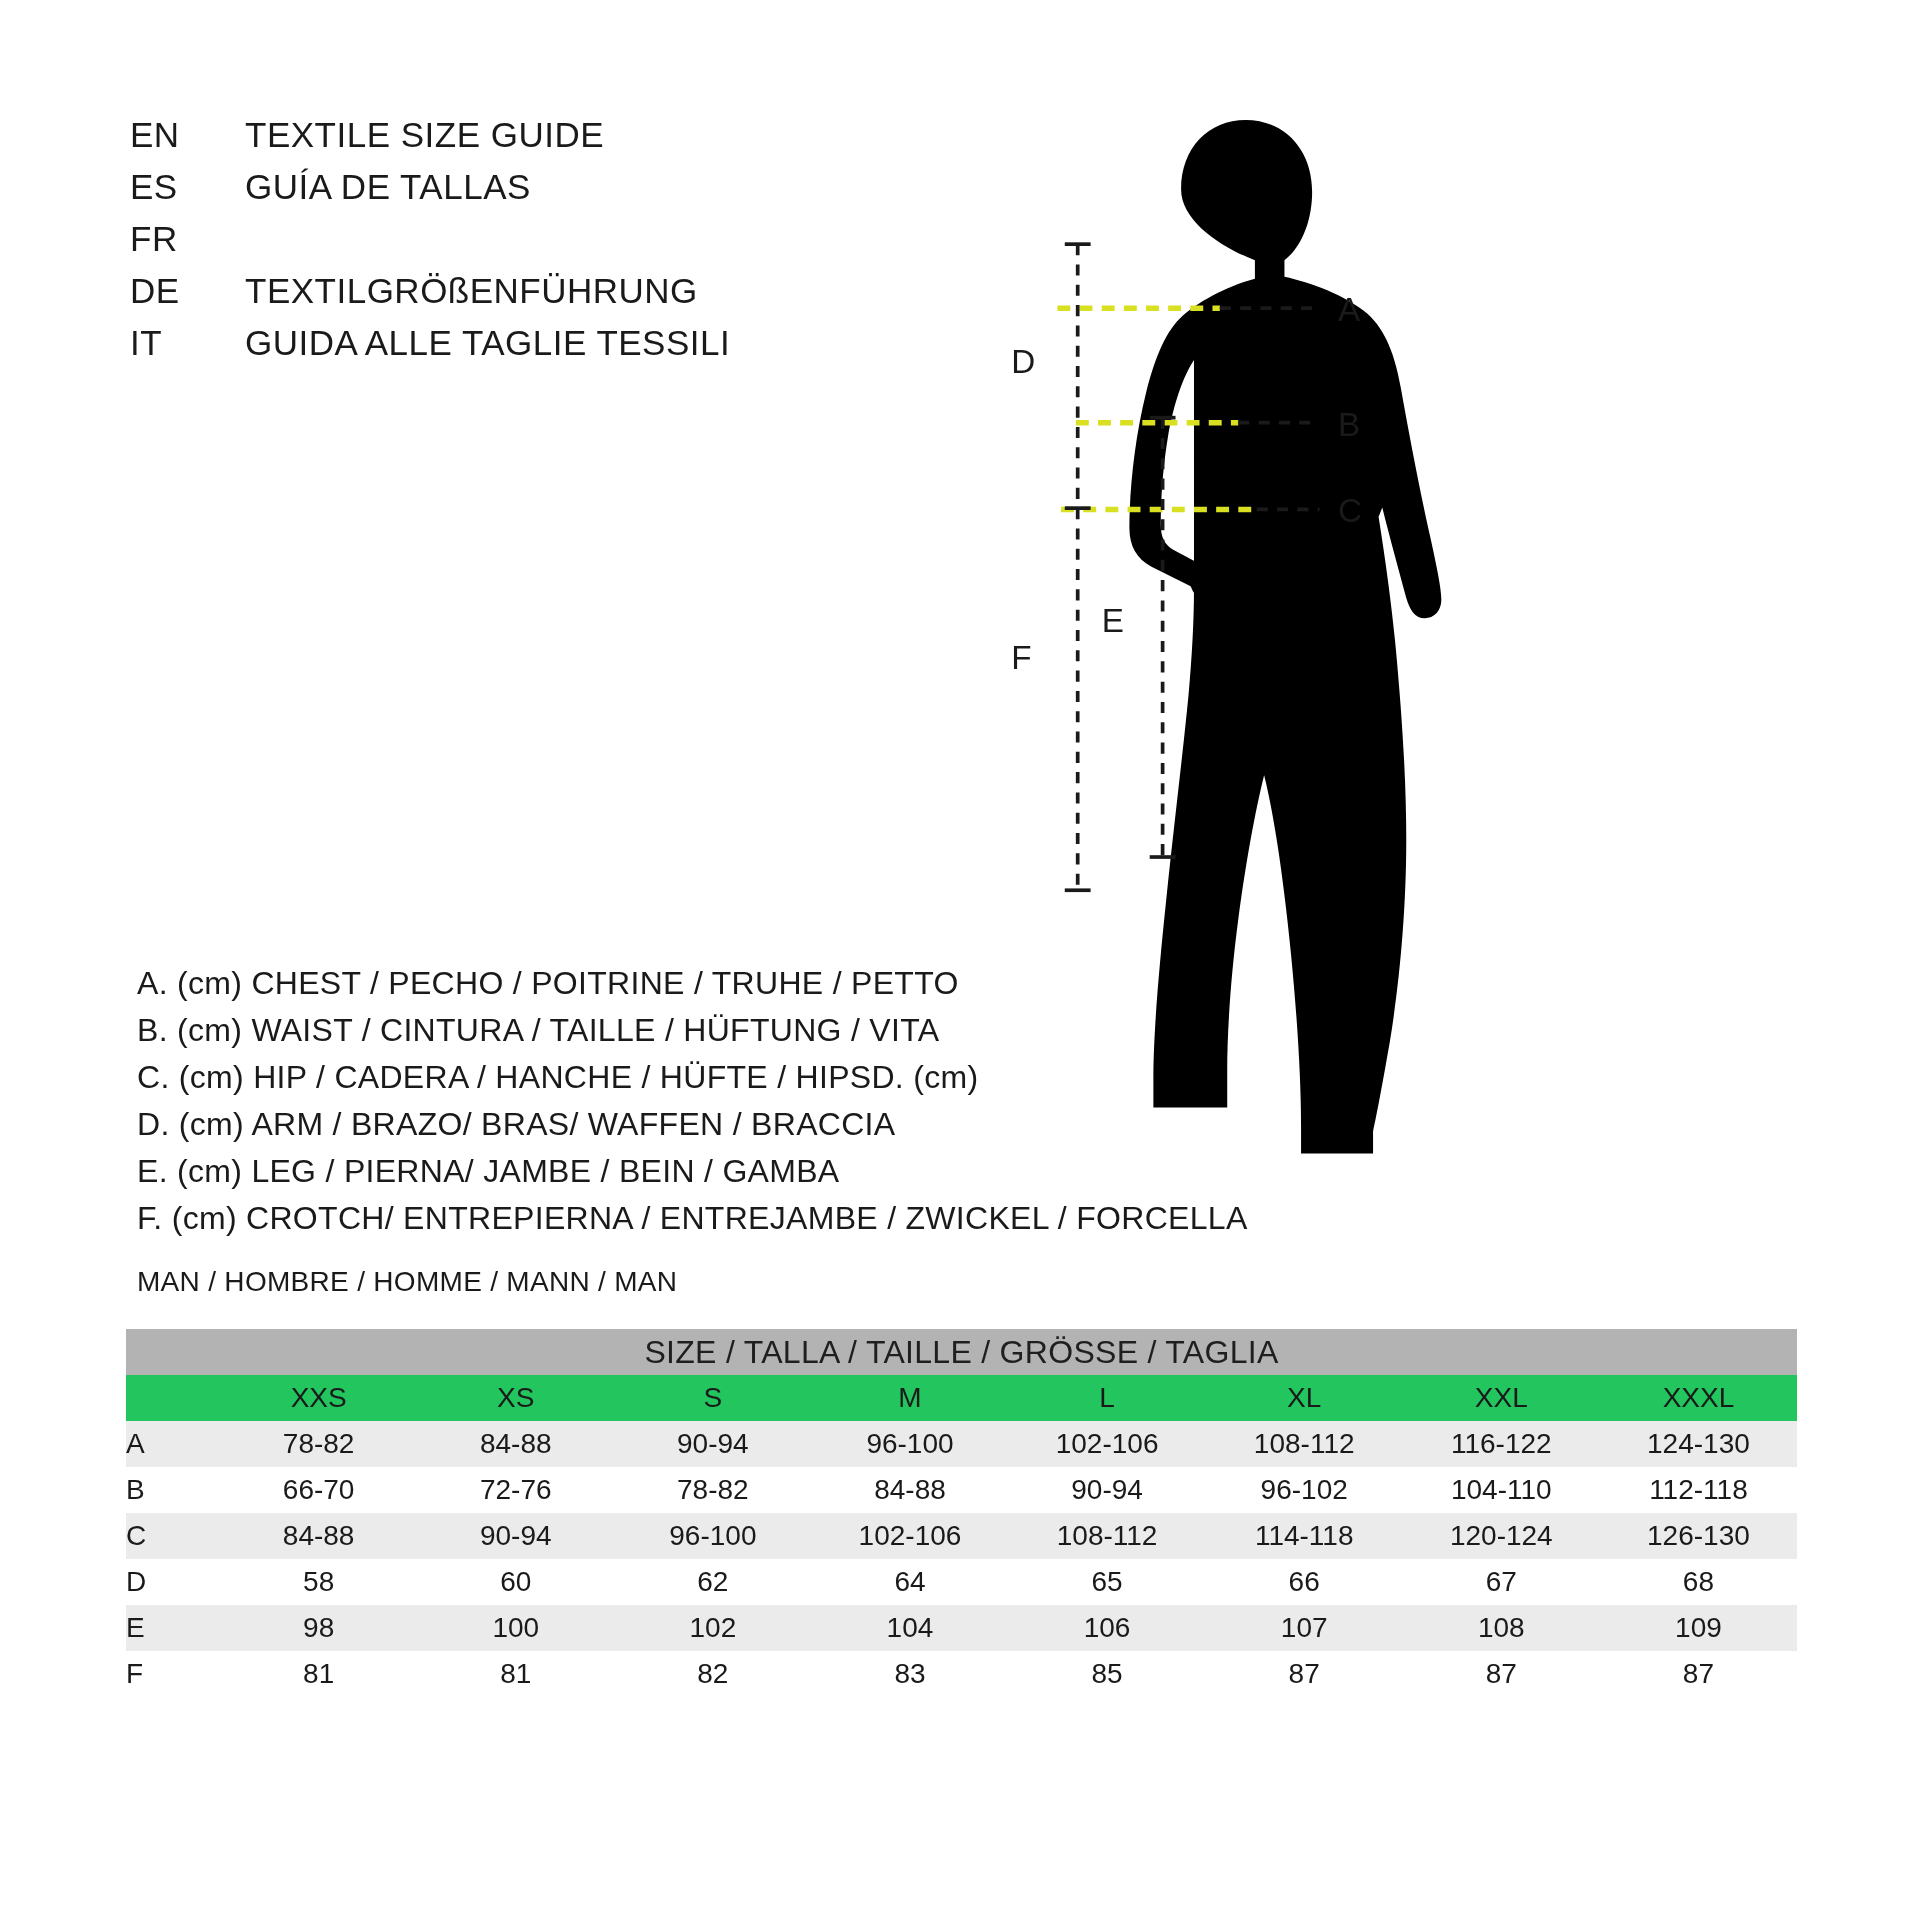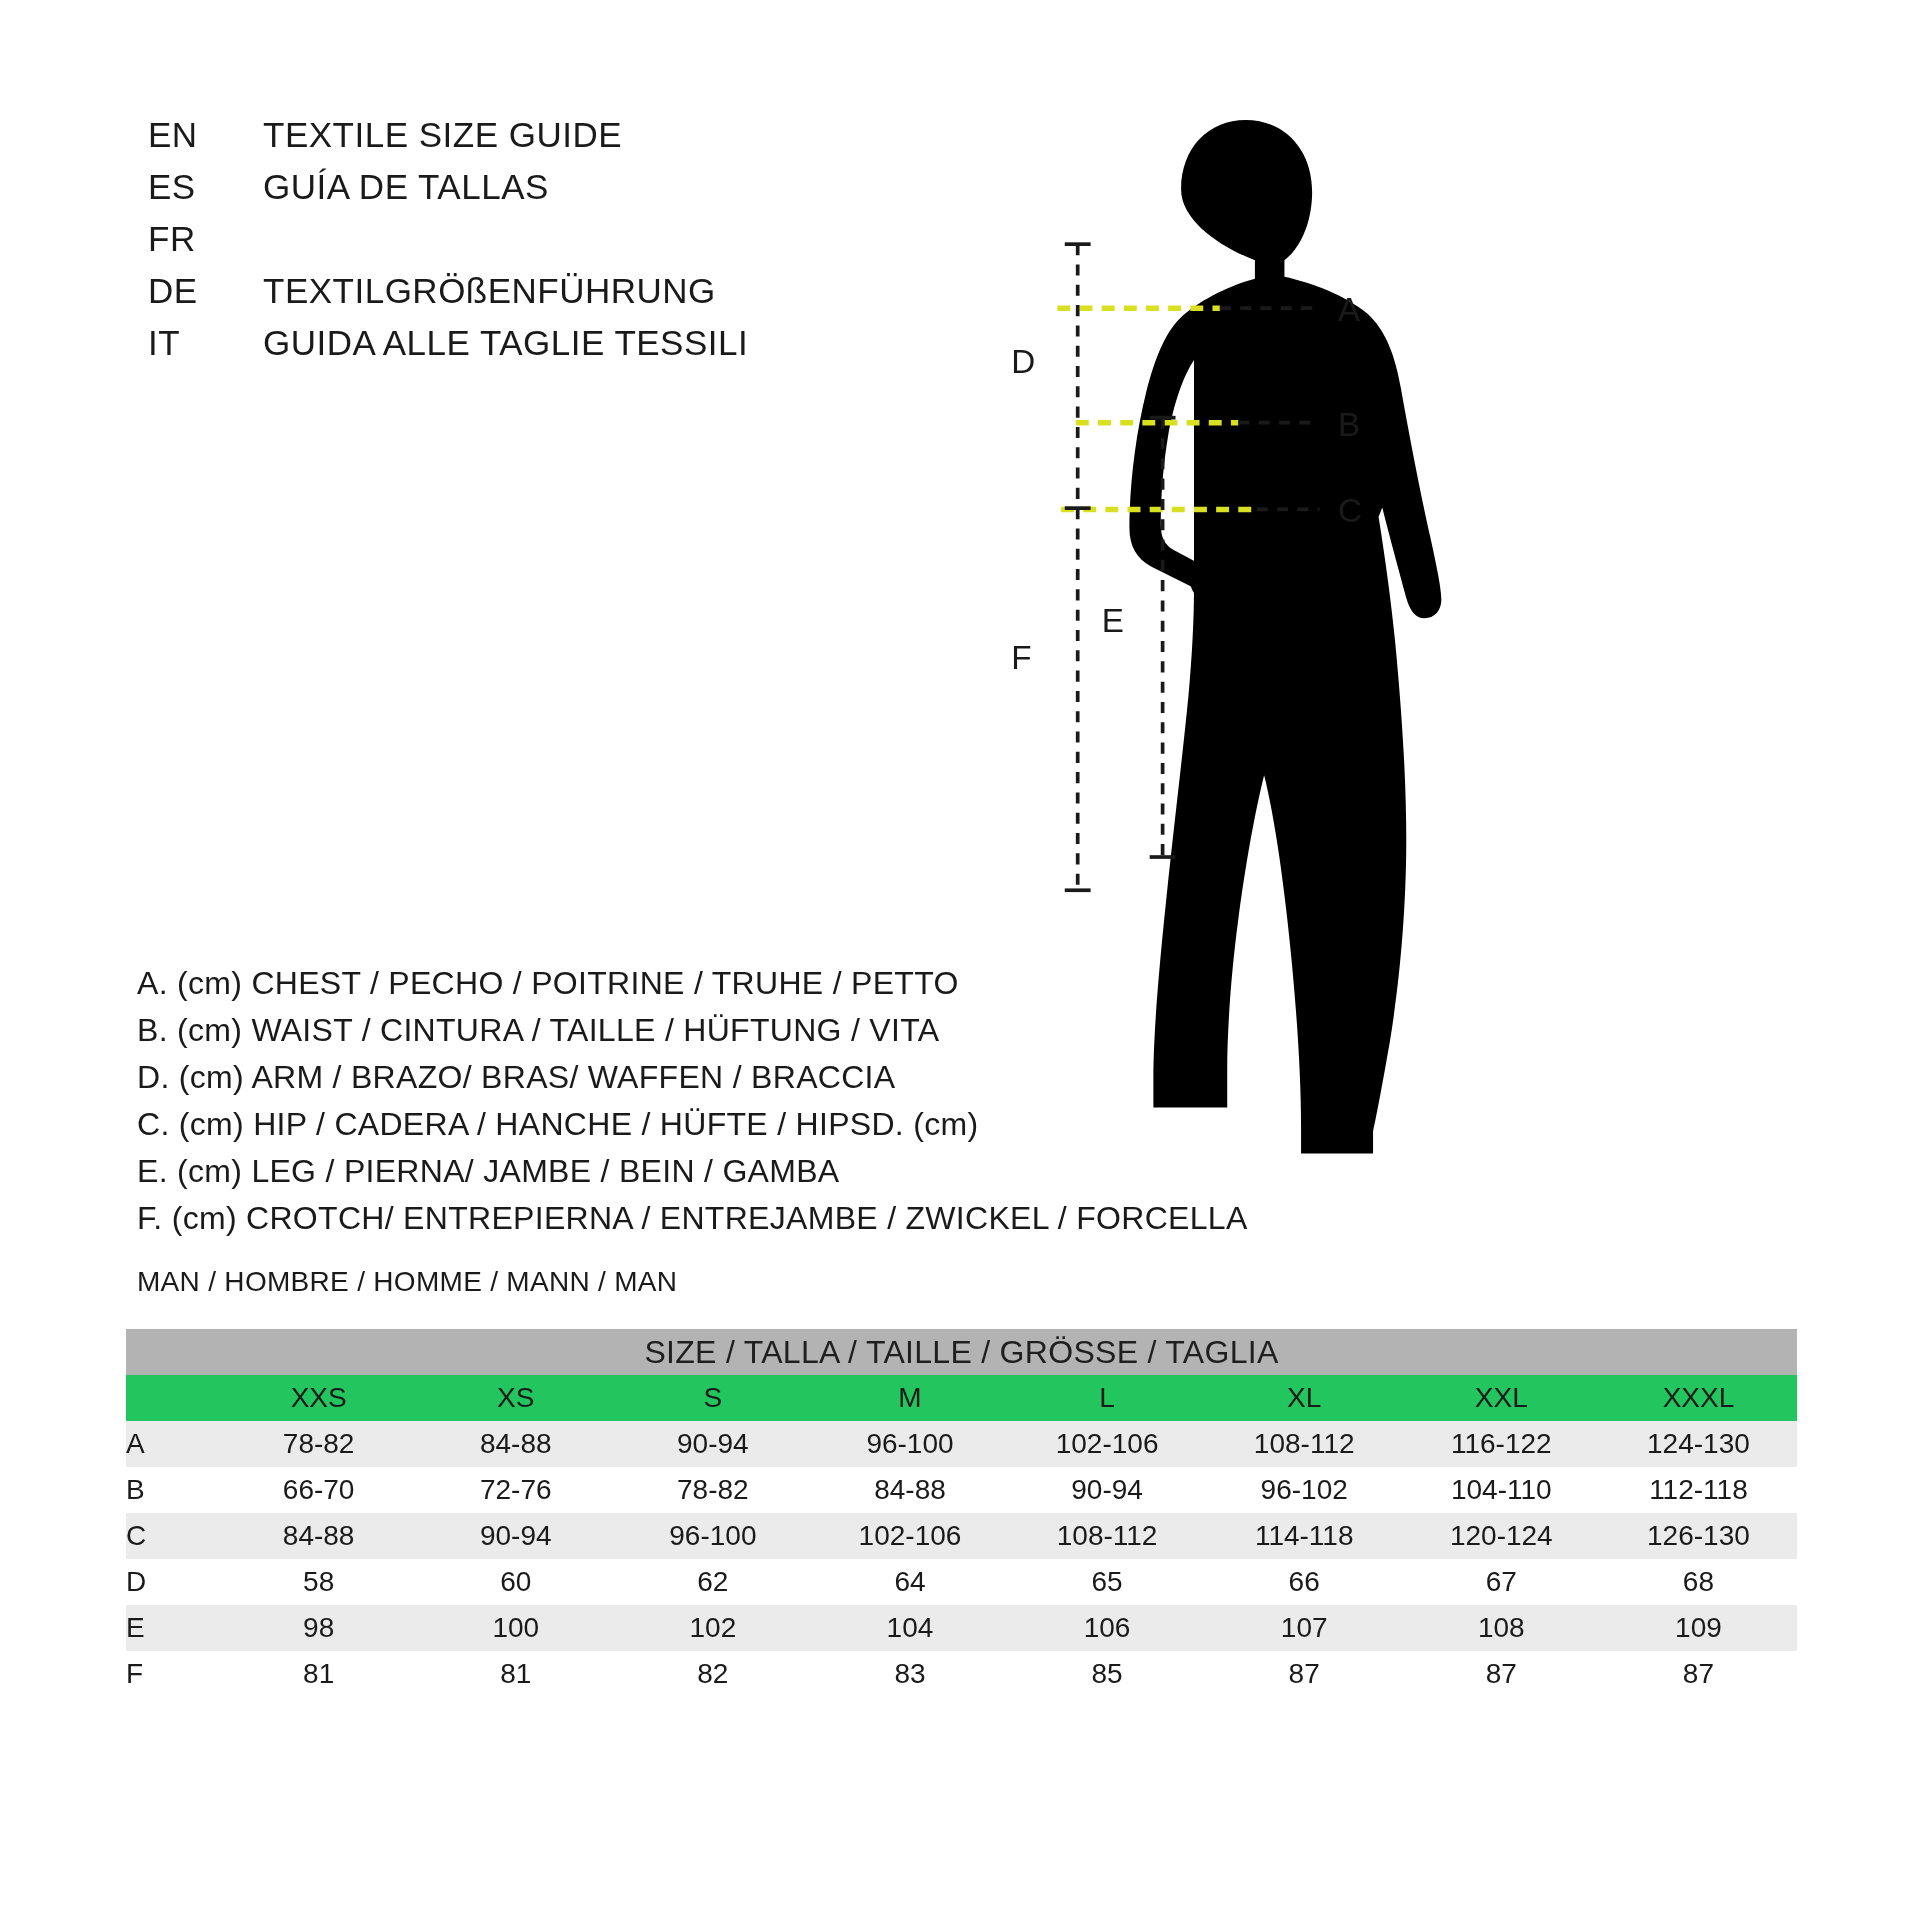--- a/index.html
+++ b/index.html
@@ -12,21 +12,21 @@
     height: 1923px;
     font-family: "Liberation Sans", sans-serif;
     color: #1a1a1a;
     position: relative;
     overflow: hidden;
   }
 
   
   #title-block {
     position: absolute;
-    left: 148px;
+    left: 130px;
     top: 115px;
     width: 831px;
   }
   .title-row {
     display: flex;
     align-items: baseline;
     margin-bottom: 12px;
   }
   .title-lang {
     width: 115px;
@@ -228,22 +228,22 @@
 
   <line x1="200" y1="212" x2="200" y2="688" stroke="#1a1a1a" stroke-width="4" stroke-dasharray="12 10"></line>
   <line x1="186" y1="212" x2="214" y2="212" stroke="#1a1a1a" stroke-width="4"></line>
   <line x1="186" y1="688" x2="214" y2="688" stroke="#1a1a1a" stroke-width="4"></line>
   <text x="134" y="444" font-family="Liberation Sans, sans-serif" font-size="36" fill="#1a1a1a">E</text>
 </svg>
 
 <div id="legend-block">
   <div class="legend-row">A. (cm) CHEST / PECHO / POITRINE / TRUHE / PETTO</div>
   <div class="legend-row">B. (cm) WAIST / CINTURA / TAILLE / HÜFTUNG / VITA</div>
+  <div class="legend-row">C. (cm) HIP / CADERA / HANCHE / HÜFTE / HIPSD. (cm)</div>
   <div class="legend-row">D. (cm) ARM / BRAZO/ BRAS/ WAFFEN / BRACCIA</div>
-  <div class="legend-row">C. (cm) HIP / CADERA / HANCHE / HÜFTE / HIPSD. (cm)</div>
   <div class="legend-row">E. (cm) LEG / PIERNA/ JAMBE / BEIN / GAMBA</div>
   <div class="legend-row">F. (cm) CROTCH/ ENTREPIERNA / ENTREJAMBE / ZWICKEL / FORCELLA</div>
 </div>
 
 <div id="gender-label">MAN / HOMBRE / HOMME / MANN / MAN</div>
 
 <table id="size-table">
   <tbody>
     <tr class="tbl-caption-row">
       <td colspan="9">SIZE / TALLA / TAILLE / GRÖSSE / TAGLIA</td>

